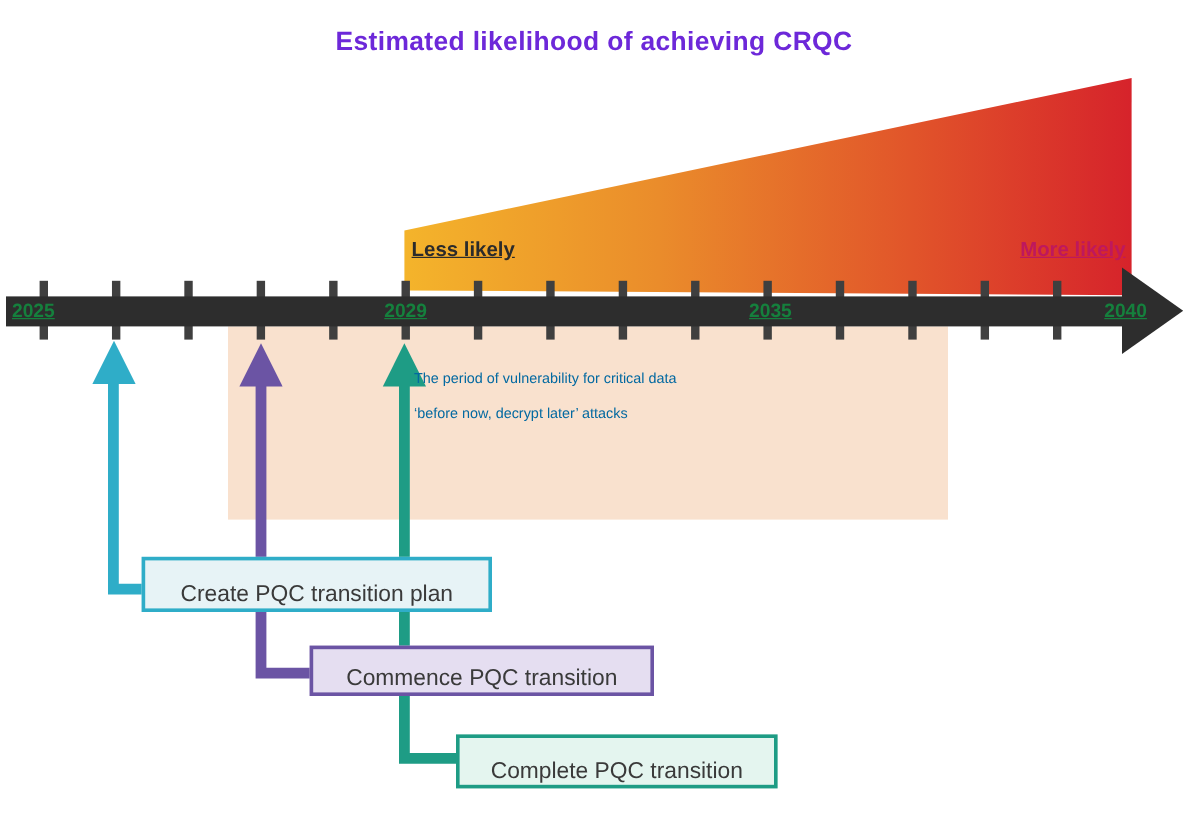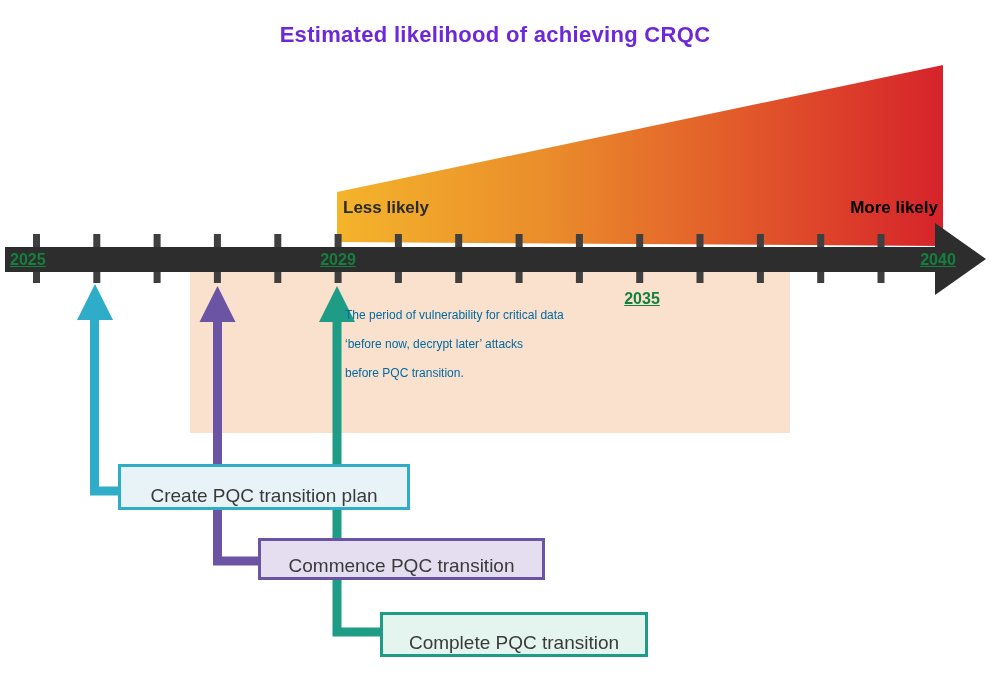--- a/index.html
+++ b/index.html
@@ -22,38 +22,39 @@
     color: #6d28d9;
   }
 
   #bg-svg { left: 0; top: 0; width: 990px; height: 692px; }
 
   .wedge-label {
     top: 198px;
     font-size: 17px;
     font-weight: bold;
     white-space: nowrap;
+    text-decoration: underline;
   }
   #less-likely-label { left: 343px; color: #2b2b2b; }
-  #more-likely-label { right: 52px; color: #000000; }
+  #more-likely-label { right: 52px; color: #be185d; }
 
   .year-label {
     top: 247px;
     height: 25px;
     line-height: 25px;
     font-size: 16px;
     font-weight: 600;
     color: #15803d;
     text-align: center;
     white-space: nowrap;
     text-decoration: underline;
   }
   #year-2025 { left: 10px;  width: 56px; text-align: left; }
   #year-2030 { left: 309px; width: 58px; }
-  #year-2035 { left: 613px; width: 58px; margin-top: 39px; }
+  #year-2035 { left: 613px; width: 58px; }
   #year-2040 { left: 908px; width: 60px; }
 
   #vuln-text {
     left: 345px; top: 301px; width: 430px;
     font-size: 12px;
     line-height: 29px;
     color: #0369a1;
   }
 
   .milestone-box {
@@ -130,21 +131,20 @@
   <div id="more-likely-label" class="abs wedge-label">More likely</div>
 
   <div id="year-2025" class="abs year-label">2025</div>
   <div id="year-2030" class="abs year-label">2029</div>
   <div id="year-2035" class="abs year-label">2035</div>
   <div id="year-2040" class="abs year-label">2040</div>
 
   <div id="vuln-text" class="abs">
     <div>The period of vulnerability for critical data</div>
     <div>‘before now, decrypt later’ attacks</div>
-    <div>before PQC transition.</div>
   </div>
 
   <div id="box-create" class="abs milestone-box">
     <span>Create PQC transition plan</span>
   </div>
   <div id="box-commence" class="abs milestone-box">
     <span>Commence PQC transition</span>
   </div>
   <div id="box-complete" class="abs milestone-box">
     <span>Complete PQC transition</span>

